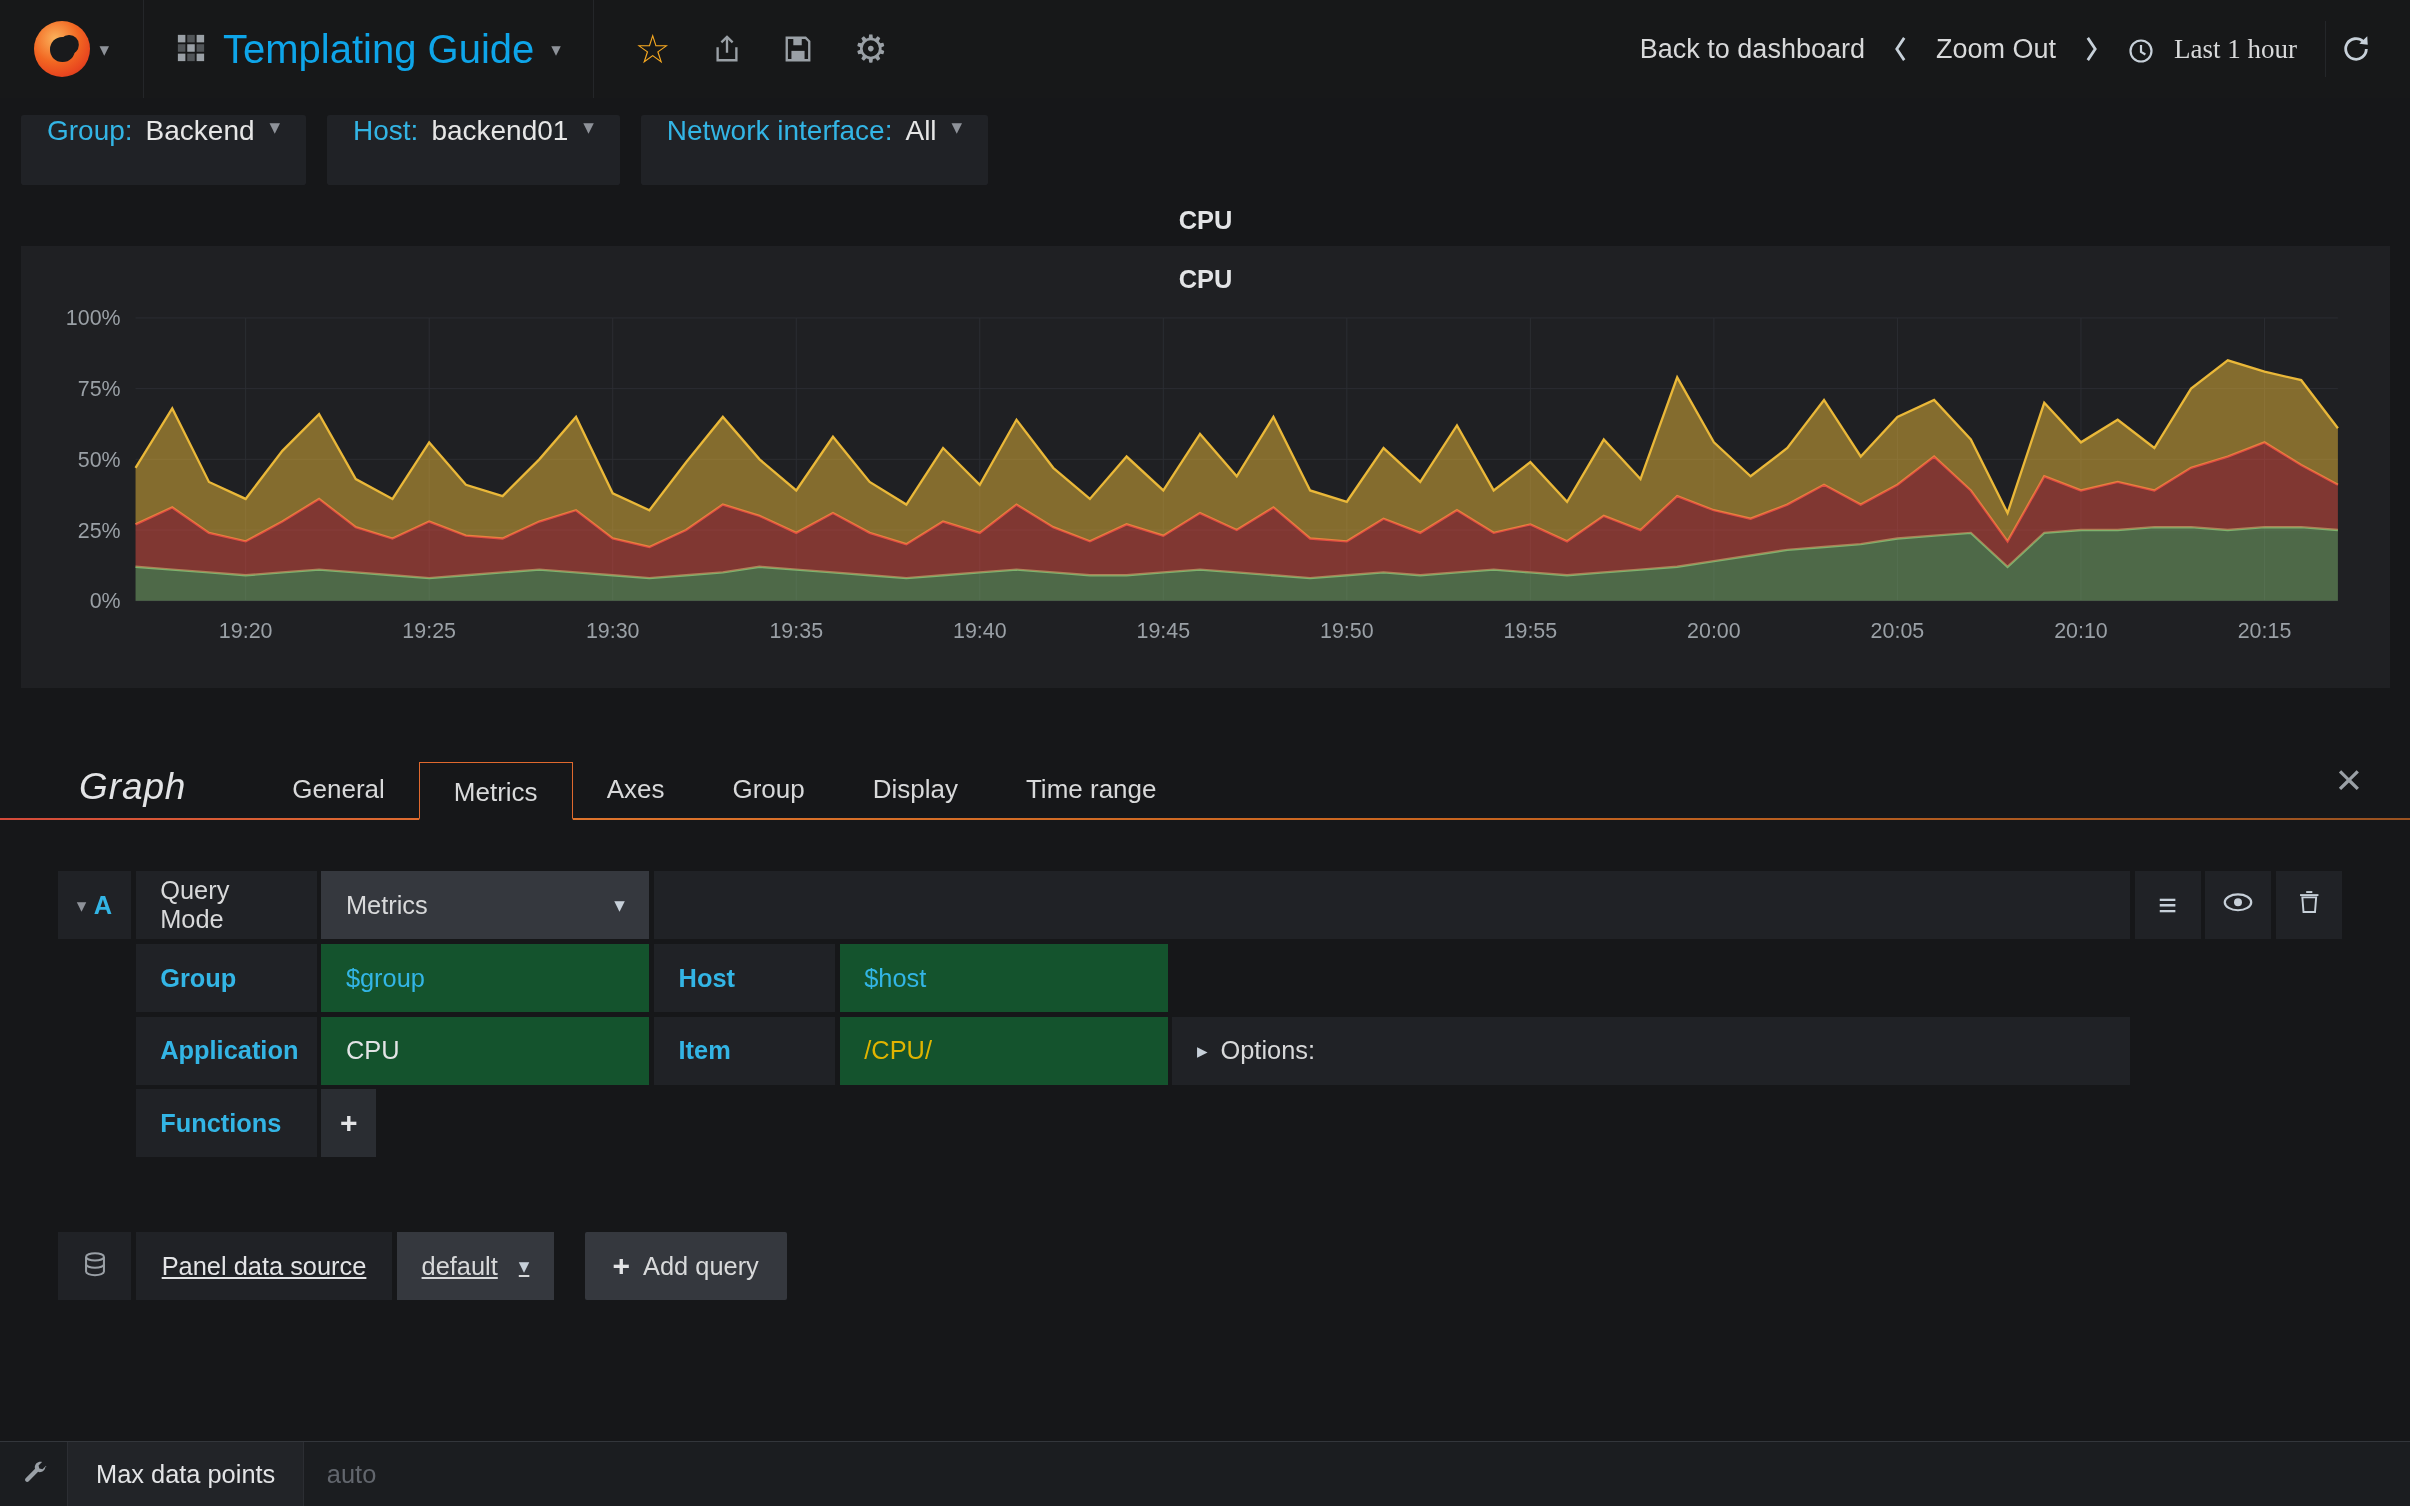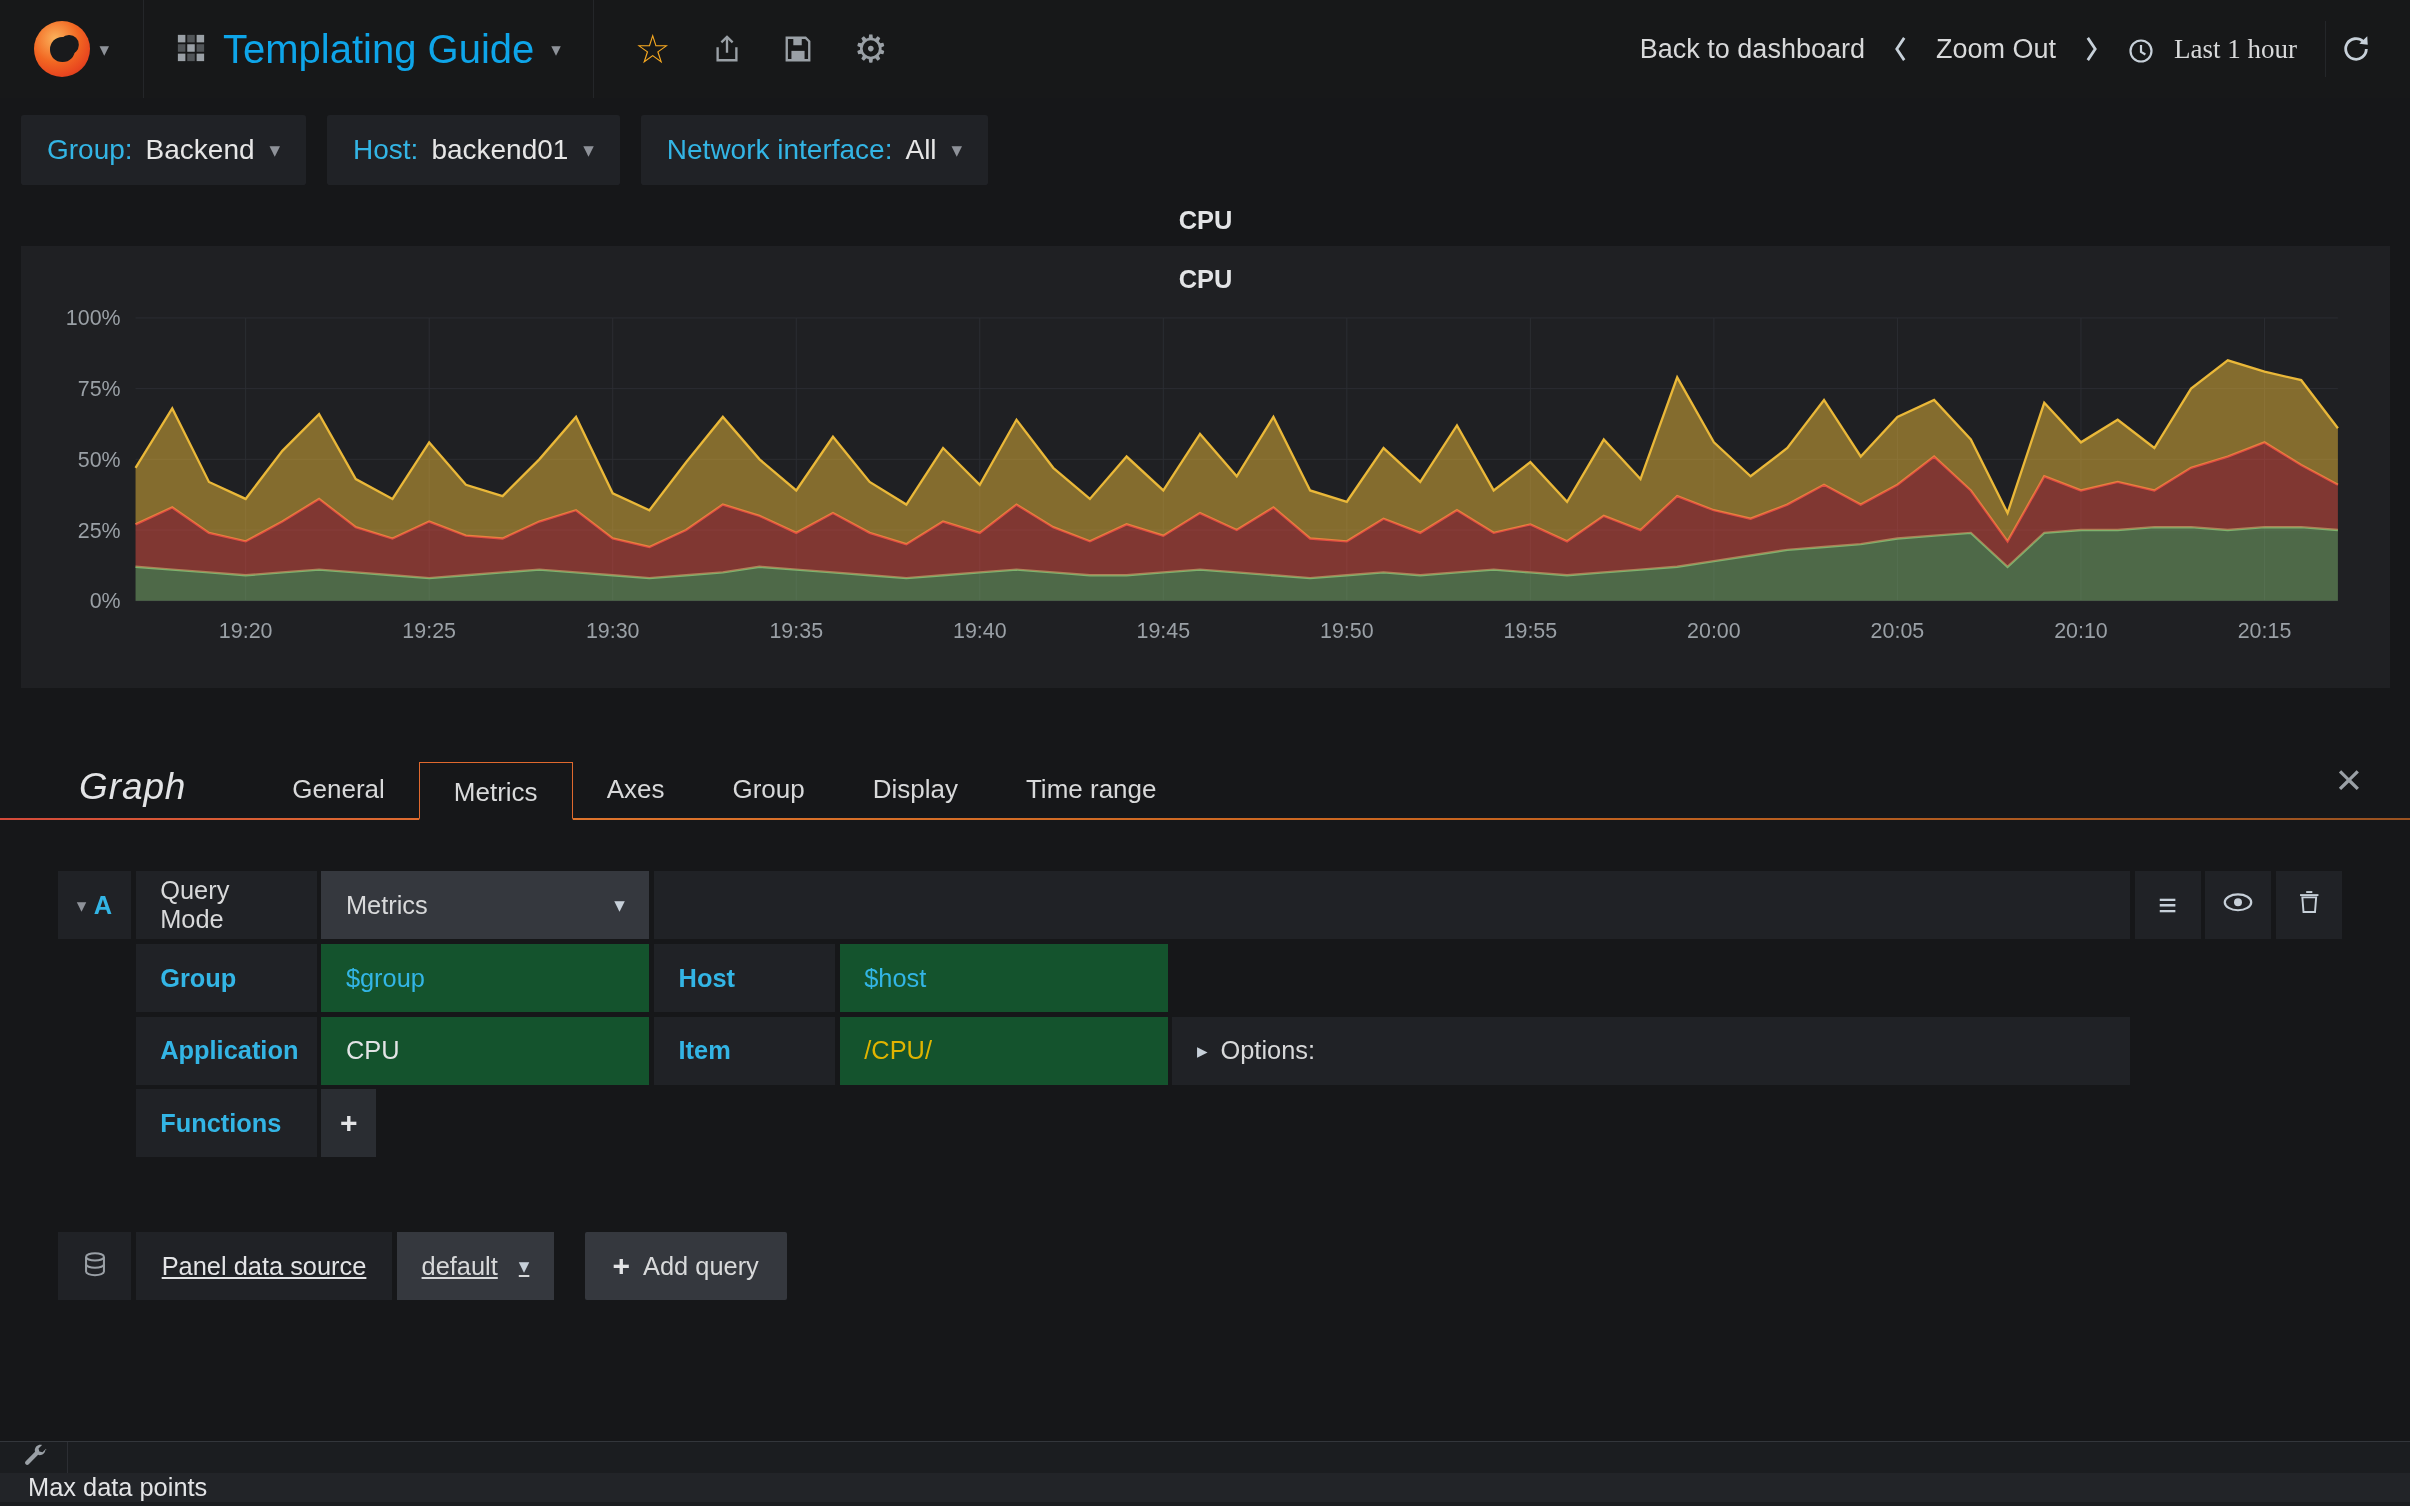--- a/index.html
+++ b/index.html
@@ -26,21 +26,21 @@
   .star-glyph { color:#f6a821; font-size:40px; line-height:1; }
   .gear-glyph { color:#9aa0a6; font-size:38px; line-height:1; }
   .nav-right { margin-left:auto; display:flex; align-items:center; gap:28px; padding-right:40px; font-size:27px; }
   .nav-right .txt { color:#d8d9da; cursor:pointer; }
   .nav-right .icon { display:flex; align-items:center; cursor:pointer; }
   .time-group { display:flex; align-items:flex-end; gap:19px; cursor:pointer;font-family:Liberation Serif, serif; }
   .refresh-wrap { padding-left:15px; border-left:0.9px solid #242629; height:56px; display:flex; align-items:center; }
 
   
   .var-row { display:flex; gap:21px; padding:17px 21px 5.6px 21px; }
-  .var-pill { background:#202226; border-radius:2.8px; height:70px; display:flex; align-items:center;
+  .var-pill { background:#202226; border-radius:2.8px; height:70px; display:flex; 
     gap:13px; padding:0 26px; font-size:28px; cursor:pointer; }
   .var-label { color:#33b5e5; }
   .var-value { color:#e6e6e6; }
   .pill-caret { color:#8e9299; font-size:21px; margin-left:1.9px; }
 
   
   .panel-header-title { text-align:center; font-size:25.4px; font-weight:bold; color:#e3e4e6; margin:15px 0 11.3px; }
   .panel { margin:0 21px; background:#1f2023; padding:15px 26px 9.4px; }
   .chart-title { text-align:center; font-size:25.4px; font-weight:bold; color:#e3e4e6; margin:3.8px 0 7.5px; }
   .chart-svg { width:100%; height:377px; display:block; }
@@ -82,21 +82,21 @@
   .val-yellow { color:#e0b400; }
 
   .ds-row { display:flex; gap:4.7px; margin-top:75px; padding-left:58px; align-items:center; }
   .ds-icon-cell { width:73px; height:68px; display:flex; align-items:center; justify-content:center; background:#202226; }
   .ds-label-cell { height:68px; display:flex; align-items:center; background:#202226; padding:0 26px; font-size:25.4px; color:#e3e4e6;text-decoration:underline; }
   .ds-dropdown { height:68px; display:flex; align-items:center; gap:21px; background:#35383e; padding:0 24.5px; font-size:25.4px; cursor:pointer;text-decoration:underline; }
   .add-query-btn { height:68px; display:flex; align-items:center; gap:13px; background:#35383e; padding:0 28px;
     font-size:25.4px; margin-left:26px; cursor:pointer; border-radius:1.9px; }
 
   .footer-bar { position:absolute; left:0; right:0; bottom:0; height:66px; background:#1b1d20;
-    border-top:0.9px solid #33363b; display:flex; align-items:stretch;flex-direction:column; }
+    border-top:0.9px solid #33363b; display:flex; align-items:stretch; }
   .f-wrench { width:68px; display:flex; align-items:center; justify-content:center; border-right:0.9px solid #2c2e33; }
   .f-label { display:flex; align-items:center; padding:0 28px; background:#222428; font-size:25.4px; color:#e3e4e6; border-right:0.9px solid #2c2e33; }
   .f-input { width:151px; display:flex; align-items:center; padding:0 22.6px; color:#62666d; font-size:25.4px; cursor:text; }
 </style>
 </head>
 <body>
 
 <div class="navbar">
   <div class="nav-logo">
     <div class="grafana-logo"></div>

